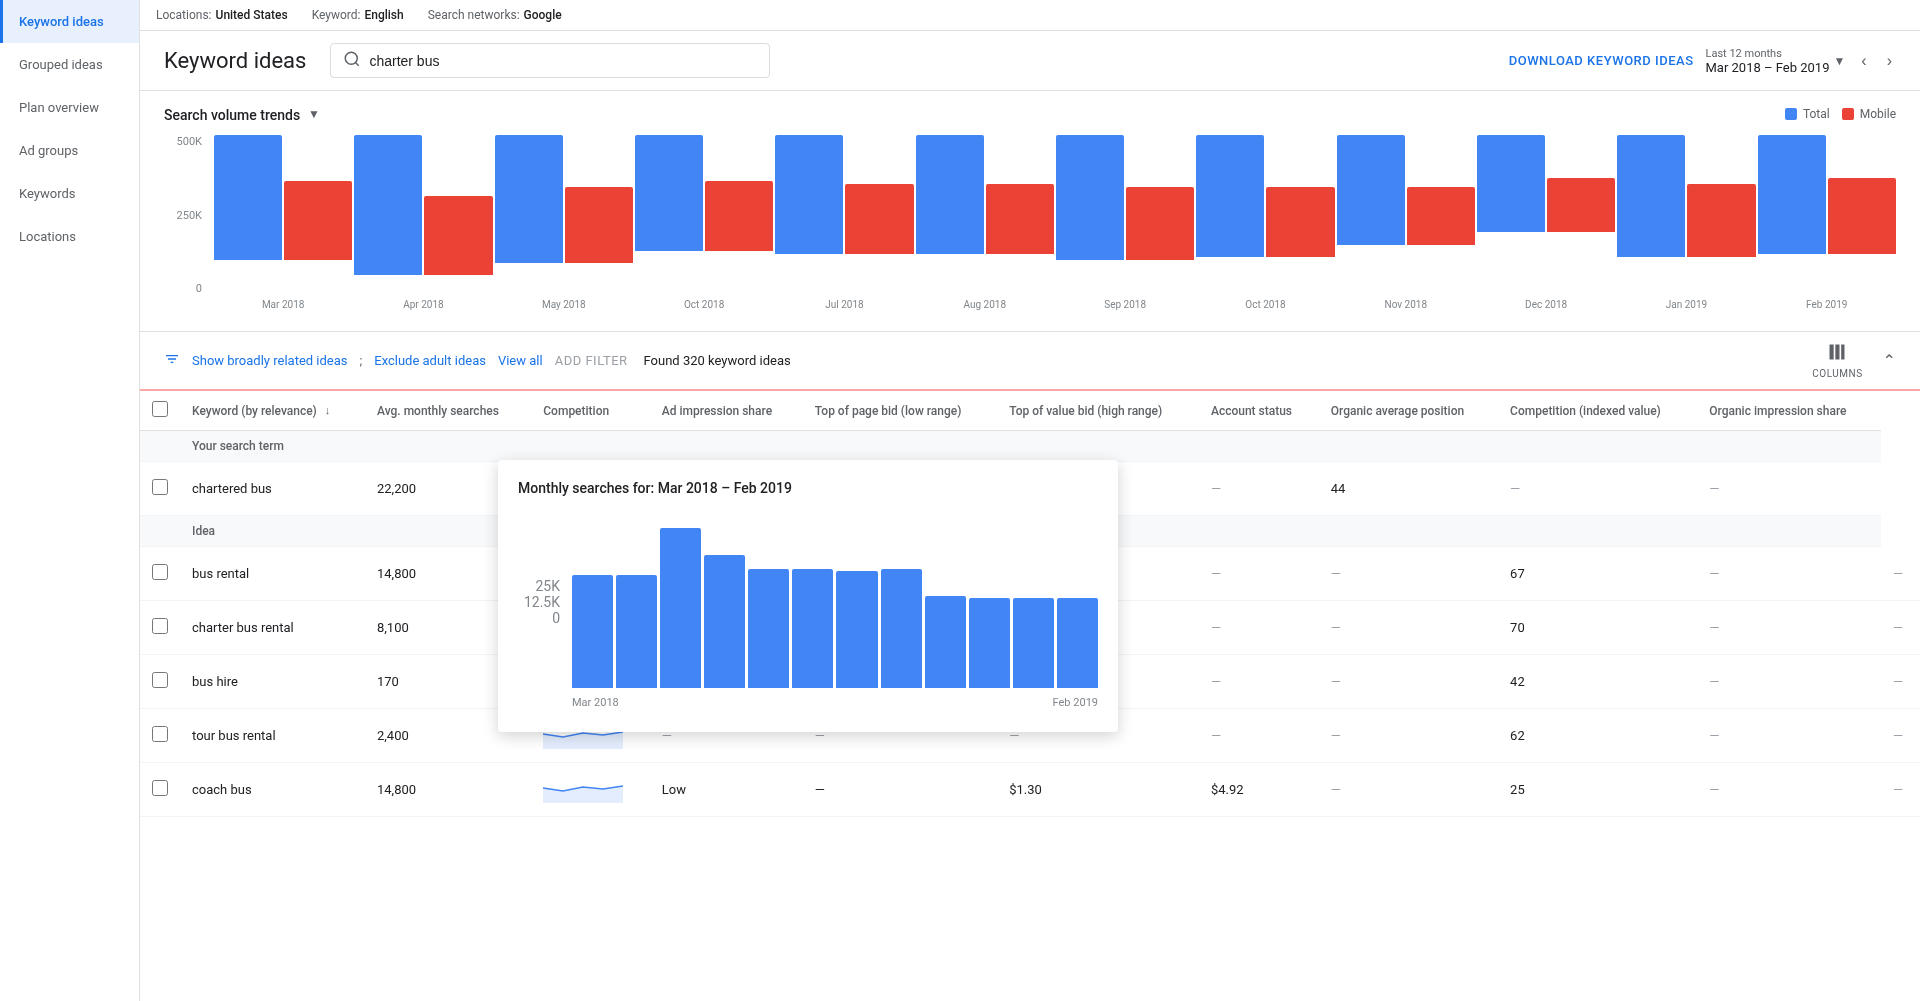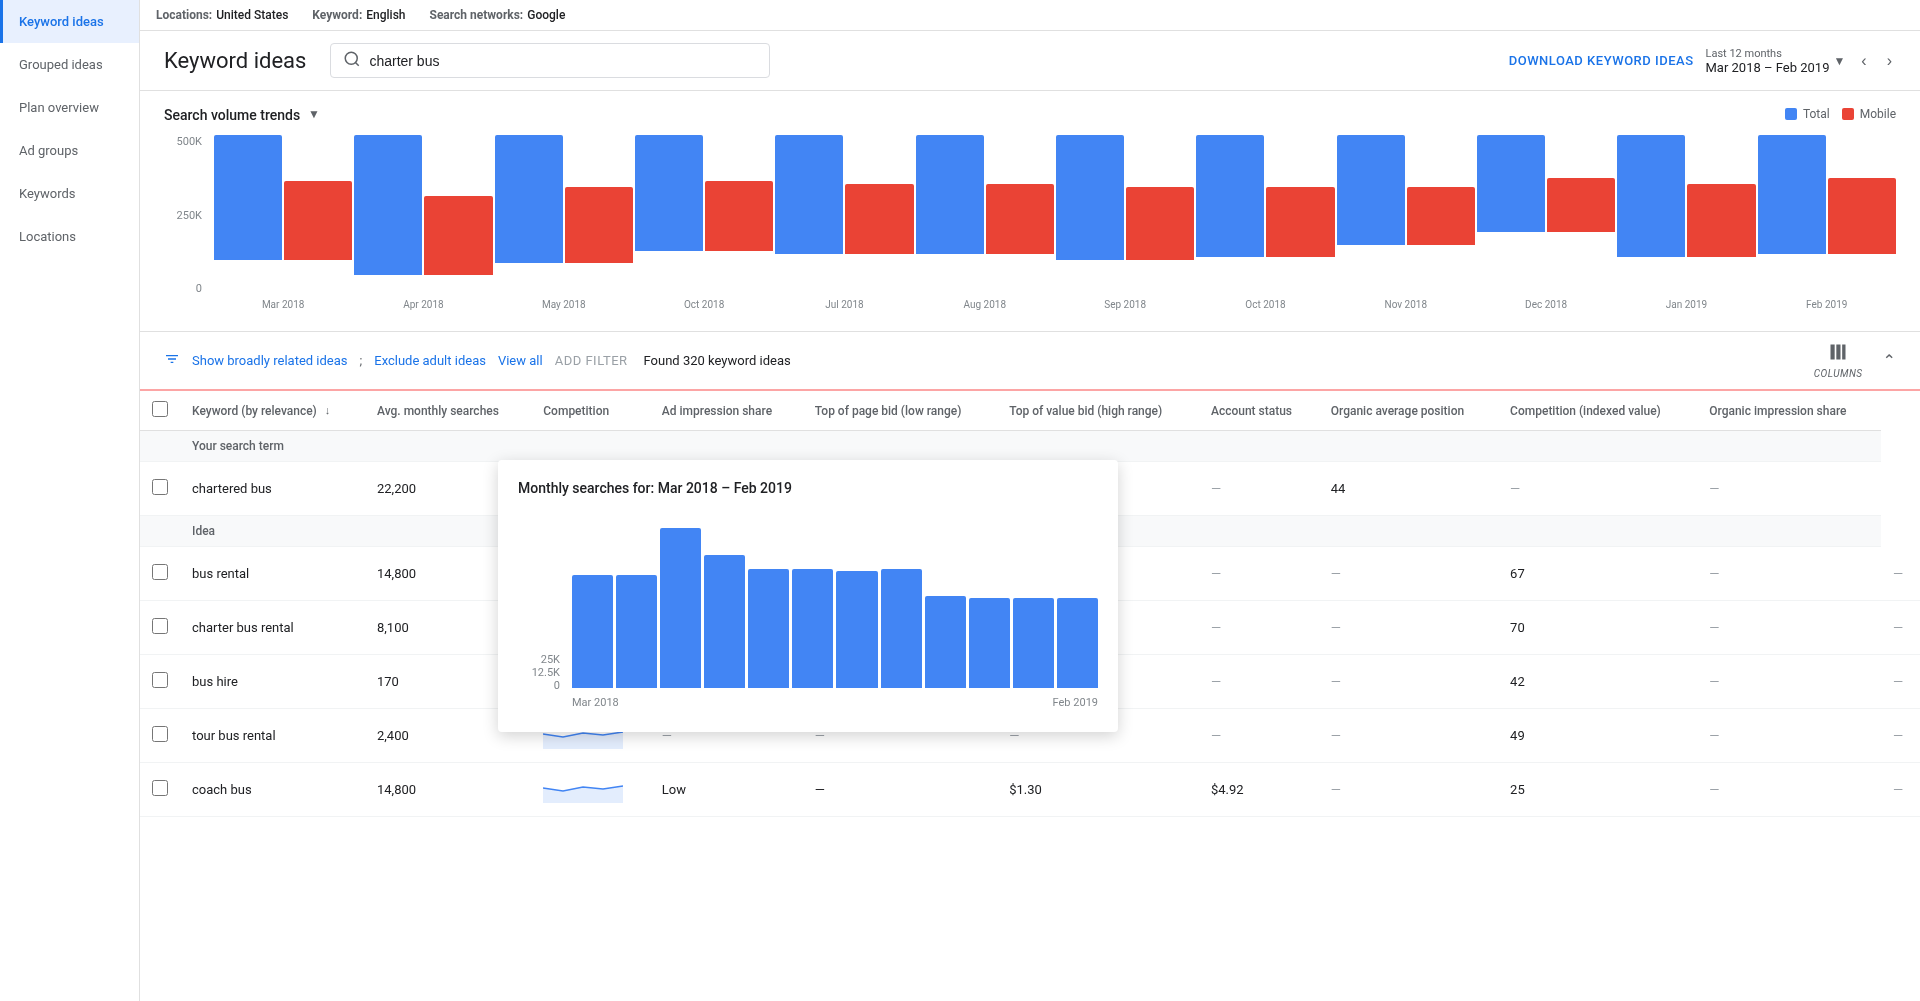--- a/index.html
+++ b/index.html
@@ -11,21 +11,21 @@
     .sidebar { width: 140px; background: #fff; border-right: 1px solid #e0e0e0; display: flex; flex-direction: column; flex-shrink: 0; }
     .sidebar-item { padding: 14px 16px; cursor: pointer; font-size: 13px; color: #5f6368; border-left: 3px solid transparent; }
     .sidebar-item.active { color: #1a73e8; background: #e8f0fe; border-left: 3px solid #1a73e8; font-weight: 500; }
 
     
     .main { flex: 1; display: flex; flex-direction: column; overflow: hidden; }
 
     
     .topbar { background: #fff; border-bottom: 1px solid #e0e0e0; padding: 8px 16px; display: flex; align-items: center; gap: 24px; font-size: 12px; color: #5f6368; }
     .topbar-item { display: flex; align-items: center; gap: 4px; }
-    .topbar-label { font-weight: 700; }
+    .topbar-label { font-weight: 400; }
     .topbar-value { font-weight: 500; color: #202124; }
 
     
     .header { background: #fff; padding: 12px 24px; display: flex; align-items: center; gap: 16px; border-bottom: 1px solid #e0e0e0; }
     .page-title { font-size: 22px; font-weight: 400; color: #202124; margin-right: 8px; }
     .search-box { display: flex; align-items: center; border: 1px solid #dadce0; border-radius: 4px; padding: 6px 12px; gap: 8px; flex: 1; max-width: 440px; background: #fff; }
     .search-input { border: none; outline: none; font-size: 14px; color: #202124; width: 100%; background: transparent; }
     .search-icon-svg { color: #5f6368; }
     .header-right { margin-left: auto; display: flex; align-items: center; gap: 12px; }
     .download-btn { color: #1a73e8; font-size: 13px; font-weight: 500; cursor: pointer; letter-spacing: 0.5px; text-transform: uppercase; }
@@ -58,41 +58,41 @@
 
     
     .filter-bar { padding: 10px 24px; border-bottom: 2px solid #fca5a5; display: flex; align-items: center; gap: 12px; background: #fff; justify-content: space-between; }
     .filter-icon { color: #1a73e8; font-size: 14px; }
     .filter-link { color: #1a73e8; font-size: 13px; cursor: pointer; text-decoration: none; }
     .filter-separator { color: #5f6368; }
     .add-filter { color: #9aa0a6; font-size: 13px; cursor: pointer; letter-spacing: 0.5px; }
     .found-text { font-size: 13px; color: #202124; margin-left: 4px; }
     .columns-btn { margin-left: auto; display: flex; flex-direction: column; align-items: center; cursor: pointer; gap: 2px; }
     .columns-icon { font-size: 18px; color: #5f6368; }
-    .columns-label { font-size: 10px; color: #5f6368; letter-spacing: 0.5px; font-style: italic; }
+    .columns-label { font-size: 10px; color: #5f6368; letter-spacing: 0.5px; }
     .collapse-btn { color: #5f6368; cursor: pointer; font-size: 16px; margin-left: 8px; }
 
     
     .table-container { overflow-x: auto; }
     table { width: 100%; border-collapse: collapse; font-size: 13px; }
     th { padding: 10px 12px; text-align: left; font-weight: 500; color: #5f6368; font-size: 12px; border-bottom: 1px solid #e0e0e0; background: #fff; white-space: nowrap; position: sticky; top: 0; z-index: 1; }
     td { padding: 10px 12px; border-bottom: 1px solid #f1f3f4; vertical-align: middle; color: #202124; white-space: nowrap; }
     .section-header td { font-size: 12px; color: #5f6368; font-weight: 500; padding: 8px 12px; background: #f8f9fa; }
     .checkbox-cell { width: 32px; }
     .sort-icon { font-size: 11px; color: #5f6368; margin-left: 4px; }
     .th-keyword { display: flex; align-items: center; gap: 4px; }
     .sparkline { width: 80px; height: 30px; }
     .dash { color: #9aa0a6; }
 
     
     .tooltip-overlay { position: fixed; top: 460px; left: 498px; background: #fff; border-radius: 4px; box-shadow: 0 4px 16px rgba(0,0,0,0.18); padding: 20px; z-index: 100; width: 620px; }
     .tooltip-title { font-size: 14px; font-weight: 500; color: #202124; margin-bottom: 16px; }
     .mini-bar-chart { width: 100%; height: 200px; position: relative; }
     .mini-chart-inner { display: flex; align-items: flex-end; height: 180px; gap: 3px; padding-left: 54px; padding-bottom: 4px; }
-    .mini-y-axis { position: absolute; left: 0; top: 0; height: 180px; display: flex; flex-direction: column; justify-content: flex-end; font-size: 11px; color: #80868b; width: 50px; text-align: right; padding-right: 8px; }
+    .mini-y-axis { position: absolute; left: 0; top: 0; height: 180px; display: flex; flex-direction: column; justify-content: center; font-size: 14px; color: #80868b; width: 50px; text-align: right; padding-right: 8px; }
     .mini-bar { background: #4285f4; border-radius: 2px 2px 0 0; flex: 1; }
     .mini-x-labels { display: flex; justify-content: space-between; padding-left: 54px; margin-top: 4px; font-size: 11px; color: #80868b; }
 
     input[type="checkbox"] { width: 16px; height: 16px; cursor: pointer; accent-color: #1a73e8; }
   </style>
 </head>
 <body>
 
 <div class="layout">
 
@@ -379,21 +379,21 @@
     <td>2,400</td>
     <td><svg class="sparkline" viewBox="0 0 80 30">
                     <polyline points="0,15 20,18 40,14 60,16 80,13" fill="none" stroke="#4285f4" stroke-width="1.5"></polyline>
                     <polygon points="0,15 20,18 40,14 60,16 80,13 80,30 0,30" fill="rgba(66,133,244,0.15)"></polygon>
                   </svg></td>
     <td><span class="dash">—</span></td>
     <td><span class="dash">—</span></td>
     <td><span class="dash">—</span></td>
     <td><span class="dash">—</span></td>
     <td><span class="dash">—</span></td>
-    <td>49</td>
+    <td>62</td>
     <td><span class="dash">—</span></td>
     <td><span class="dash">—</span></td>
   </tr>
               <tr>
     <td class="checkbox-cell"><input type="checkbox" style=""></td>
     <td>coach bus</td>
     <td>14,800</td>
     <td><svg class="sparkline" viewBox="0 0 80 30">
                     <polyline points="0,15 20,18 40,14 60,16 80,13" fill="none" stroke="#4285f4" stroke-width="1.5"></polyline>
                     <polygon points="0,15 20,18 40,14 60,16 80,13 80,30 0,30" fill="rgba(66,133,244,0.15)"></polygon>

